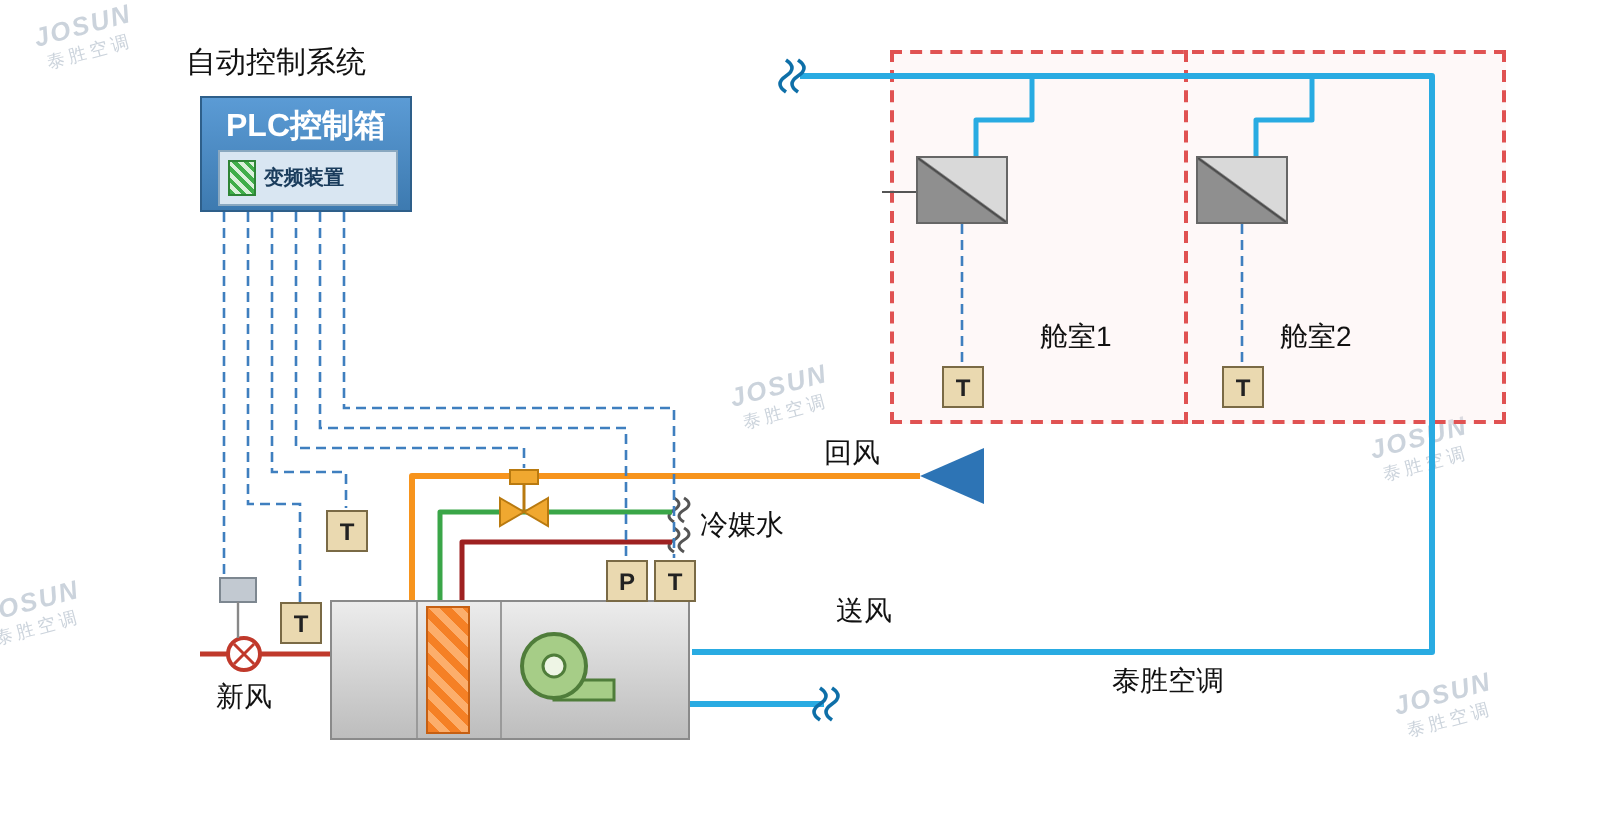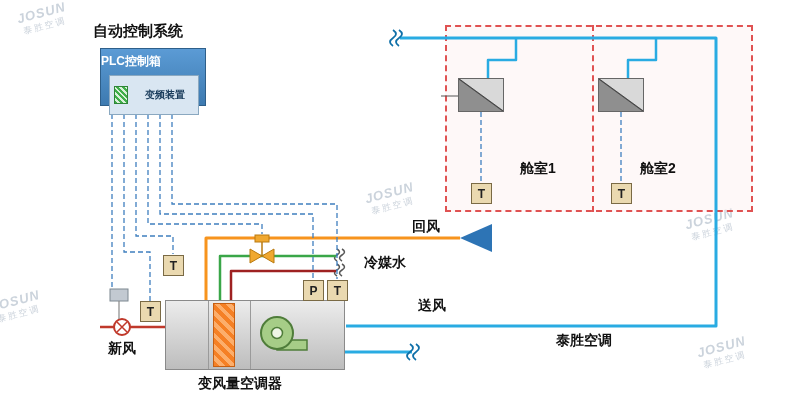--- a/index.html
+++ b/index.html
@@ -4,28 +4,28 @@
 <style>
   html,body{margin:0;padding:0;background:#fff;}
   .canvas{position:relative;width:800px;height:420px;background:#ffffff;overflow:hidden;
           font-family:"Liberation Sans","DejaVu Sans",sans-serif;}
   
   .wm{position:absolute;z-index:0;transform:rotate(-15deg);color:#c3ccd6;opacity:.85;
       text-align:center;line-height:1.15;pointer-events:none;}
   .wm .b{display:block;font-size:13px;font-weight:700;font-style:italic;letter-spacing:1px;}
   .wm .c{display:block;font-size:9px;letter-spacing:2px;}
   
-  .lbl{position:absolute;font-size:14px;font-weight:700;color:#111;white-space:nowrap;z-index:7;}
+  .lbl{position:absolute;font-size:14px;font-weight:400;color:#111;white-space:nowrap;z-index:7;}
   .lbl.title{font-size:15px;}
   
   .plc{position:absolute;left:100px;top:48px;width:106px;height:58px;z-index:6;
        background:linear-gradient(#5b9bd5,#3d7ab0);border:1px solid #2e5f8a;box-sizing:border-box;}
-  .plc-title{display:block;color:#fff;font-size:12px;font-weight:700;padding-top:4px;}
-  .plc-inner{position:absolute;left:8px;top:26px;width:90px;height:40px;background:#d9e6f2;
-             border:1px solid #8aa8c0;display:flex;align-items:center;gap:17px;padding:0 4px;box-sizing:border-box;}
+  .plc-title{display:block;text-align:center;color:#fff;font-size:16px;font-weight:700;padding-top:4px;}
+  .plc-inner{position:absolute;left:8px;top:26px;width:90px;height:28px;background:#d9e6f2;
+             border:1px solid #8aa8c0;display:flex;align-items:center;gap:4px;padding:0 4px;box-sizing:border-box;}
   .freq-icon{width:12px;height:16px;border:1px solid #2e8537;flex:0 0 auto;
              background:repeating-linear-gradient(45deg,#3fae49 0 2px,#d9f0da 2px 4px);}
   .plc-inner span.t{font-size:10px;font-weight:700;color:#1a3c5c;}
   
   .zone{position:absolute;left:445px;top:25px;width:308px;height:187px;z-index:1;
         border:2px dashed #e05252;background:rgba(252,236,236,.35);box-sizing:border-box;}
   .zone-divider{position:absolute;left:592px;top:25px;height:187px;width:0;
         border-left:2px dashed #e05252;z-index:1;}
   
   .vav-unit{position:absolute;width:46px;height:34px;z-index:5;border:1px solid #666;box-sizing:border-box;
@@ -165,18 +165,17 @@
   <div class="sensor" style="left:140px;top:301px">T</div>
   <div class="sensor" style="left:163px;top:255px">T</div>
   <div class="sensor" style="left:303px;top:280px">P</div>
   <div class="sensor" style="left:327px;top:280px">T</div>
 
   <div class="lbl title" style="left:93px;top:22px">自动控制系统</div>
   <div class="lbl" style="left:520px;top:160px">舱室1</div>
   <div class="lbl" style="left:640px;top:160px">舱室2</div>
   <div class="lbl" style="left:412px;top:218px">回风</div>
   <div class="lbl" style="left:418px;top:297px">送风</div>
-  <div class="lbl" style="left:364px;top:254px">冷媒水</div>
+  <div class="lbl" style="left:350px;top:254px">冷媒水</div>
   <div class="lbl" style="left:108px;top:340px">新风</div>
-  <div class="lbl" style="left:198px;top:375px">变风量空调器</div>
   <div class="lbl" style="left:556px;top:332px">泰胜空调</div>
 
 </div>
 
 </body></html>

